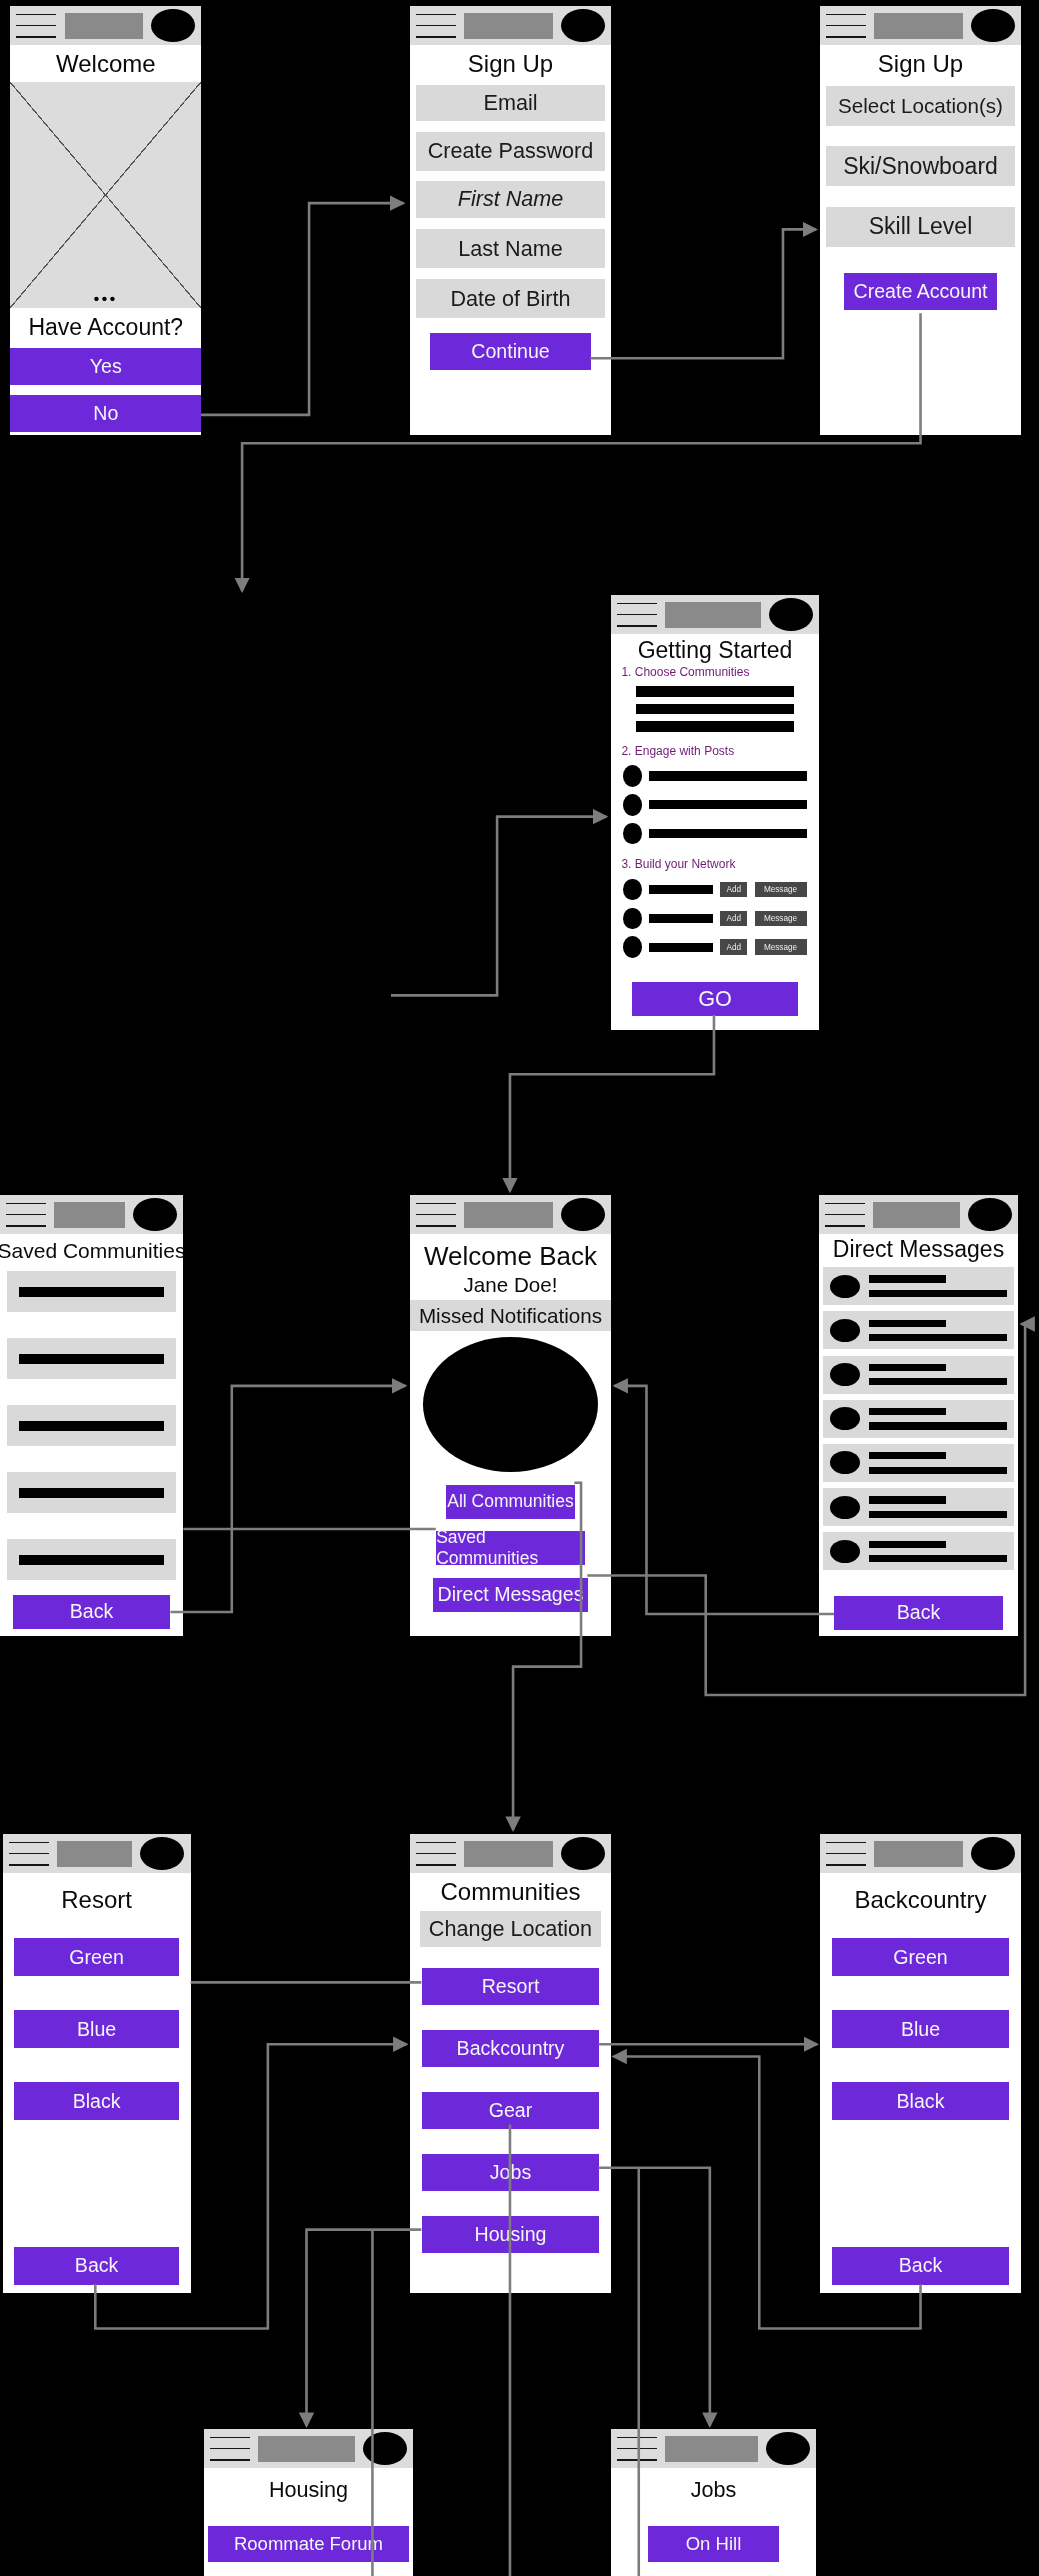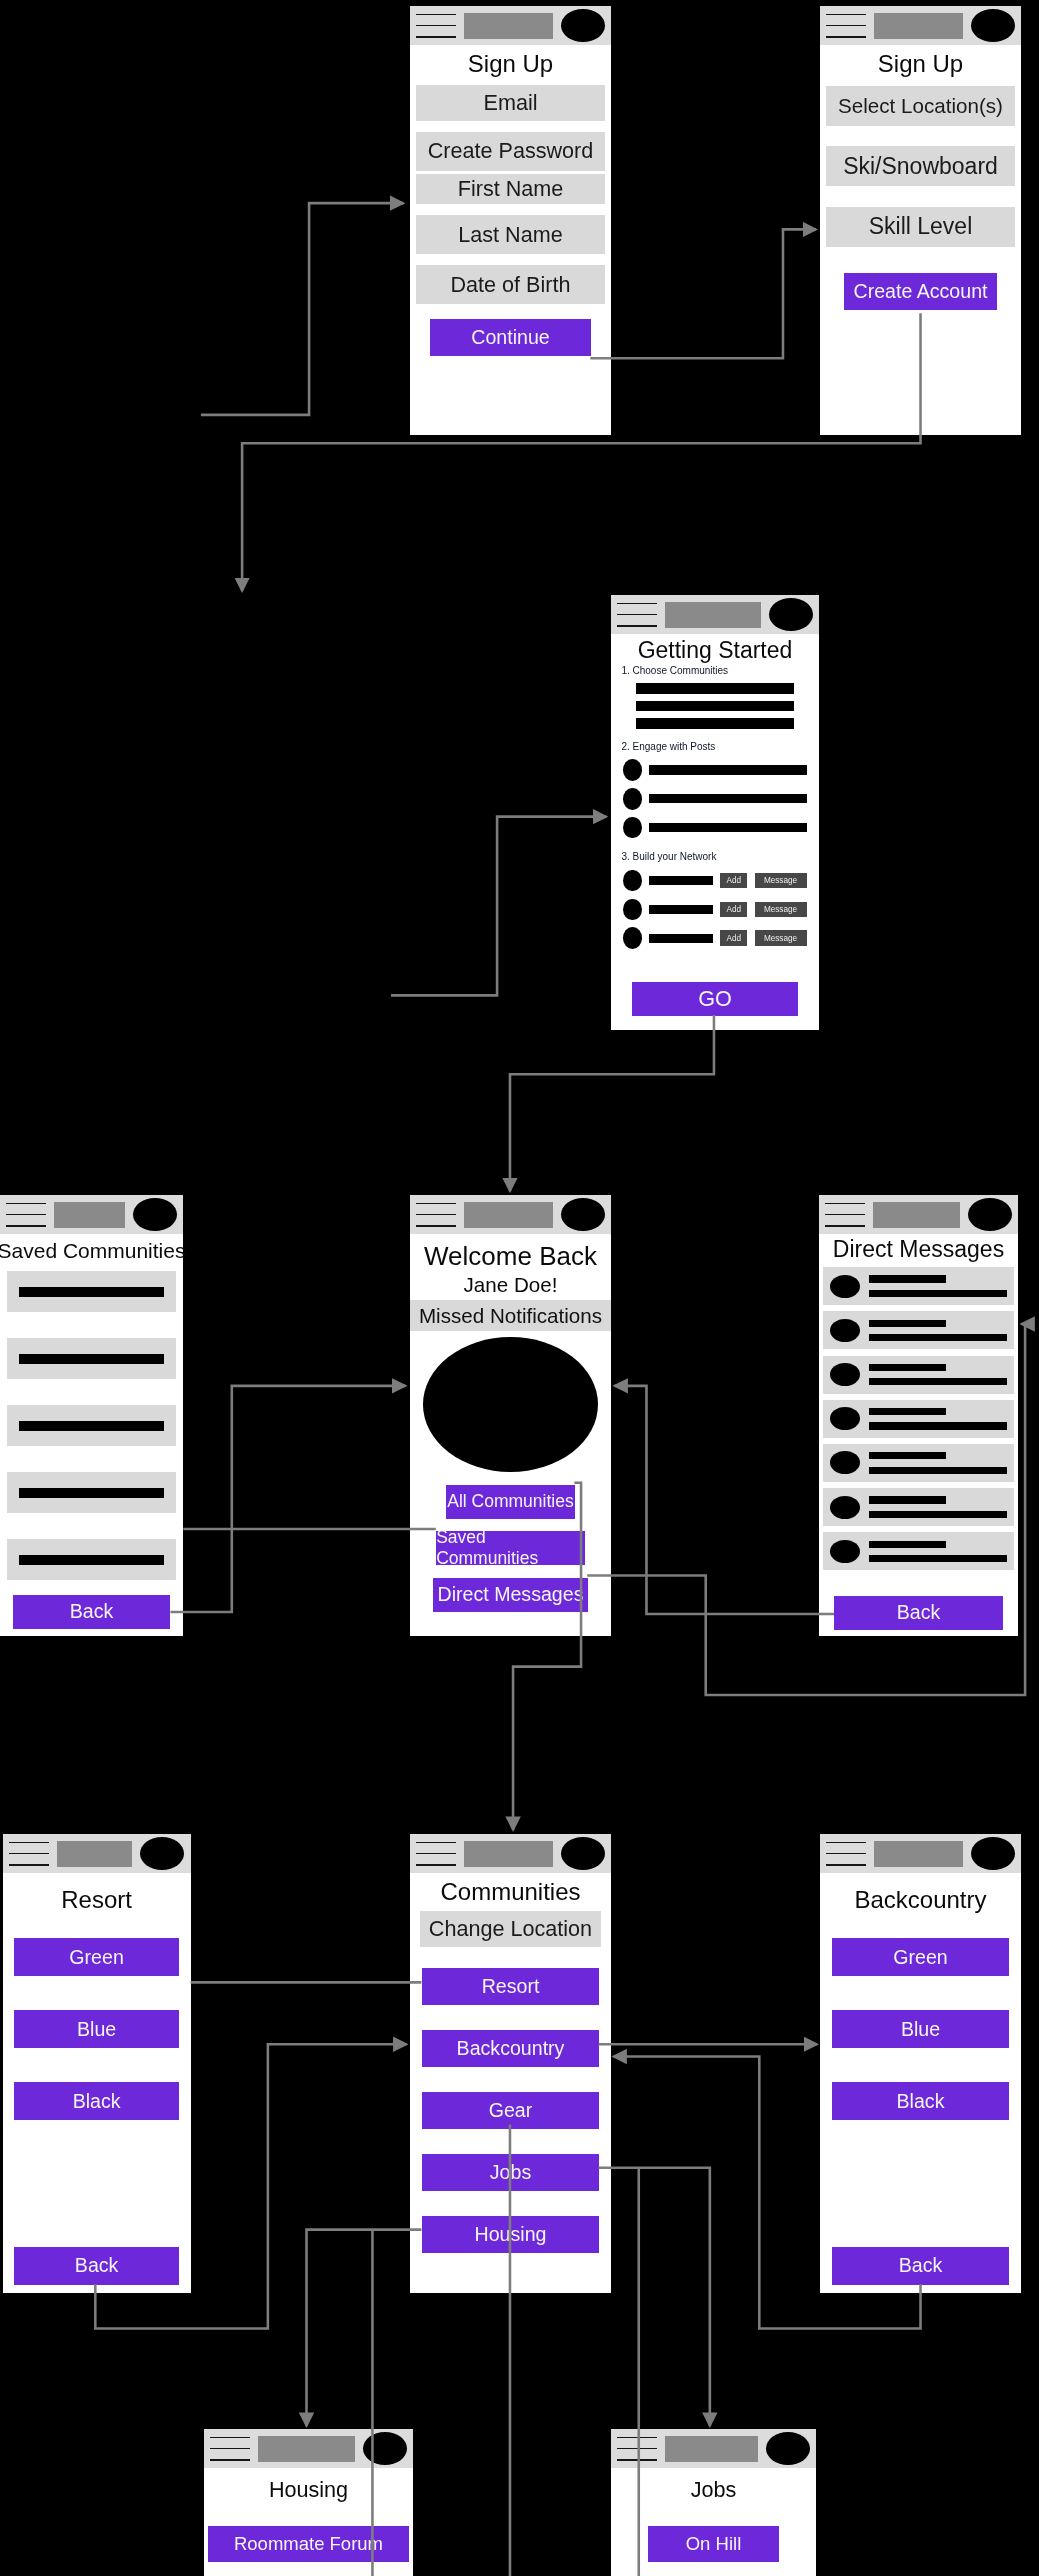--- a/index.html
+++ b/index.html
@@ -20,49 +20,69 @@
       linear-gradient(to top right, rgba(0,0,0,0) calc(50% - 0.6px), #555 calc(50% - 0.6px), #555 calc(50% + 0.6px), rgba(0,0,0,0) calc(50% + 0.6px)),
       linear-gradient(to bottom right, rgba(0,0,0,0) calc(50% - 0.6px), #555 calc(50% - 0.6px), #555 calc(50% + 0.6px), rgba(0,0,0,0) calc(50% + 0.6px));}
   .dots{position:absolute;bottom:2.1px;left:0;right:0;text-align:center;font-size:15.5px;letter-spacing:2.6px;color:#000;font-weight:bold;line-height:1;}
   .srow{background:#d9d9d9;width:92%;height:41px;display:flex;align-items:center;justify-content:center;}
   .srow span{display:block;width:86%;height:10.3px;background:#000;}
   .dmrow{background:#d9d9d9;width:96%;height:38px;display:flex;align-items:center;gap:9.3px;padding:0 7.2px;box-sizing:border-box;}
   .ddot{width:30px;height:23px;background:#000;border-radius:50%;flex:0 0 auto;}
   .dcol{flex:1;display:flex;flex-direction:column;gap:7.2px;}
   .dshort{width:77px;height:7.2px;background:#000;}
   .dlong{width:100%;height:7.2px;background:#000;}
-  .step{width:90%;font-size:10px;color:#0f172a;margin-top:12.4px;}
+  .step{width:90%;font-size:12px;color:#701a75;margin-top:12.4px;}
   .gsbar{width:76%;height:10.3px;background:#000;margin-top:7.2px;align-self:center;}
   .gsrow{width:88%;display:flex;align-items:center;gap:7.2px;margin-top:7.2px;}
   .gsdot{width:18.5px;height:21.6px;background:#000;border-radius:50%;flex:0 0 auto;}
   .gsbarf{flex:1;height:9.3px;background:#000;}
   .mini{background:#474747;color:#eee;font-size:8.2px;display:flex;align-items:center;justify-content:center;height:15.5px;flex:0 0 auto;}
   svg.wires{position:absolute;left:0;top:0;z-index:5;pointer-events:none;}
 </style>
 </head>
 <body>
 
 <div id="canvas">
 
+  <div class="phone" style="left:10.3px;top:6.2px;width:191px;height:429px;">
+    <div class="hd">
+      <span class="menu">
+          <i></i>
+          <i></i>
+          <i></i>
+        </span>
+      <span class="hbar"></span>
+      <span class="hdot"></span>
+    </div>
+    <div class="bd">
+      <div class="title">Welcome</div>
+      <div class="imgph" style="width:100%;height:226px;margin-top:4.1px;">
+        <span class="dots">•••</span>
+      </div>
+      <div class="title" style="font-size:23px;">Have Account?</div>
+      <div class="btn" style="width:100%;height:37px;margin-top:7.2px;">Yes</div>
+      <div class="btn" style="width:100%;height:37px;margin-top:10.3px;">No</div>
+    </div>
+  </div>
 
   <div class="phone" style="left:410px;top:6.2px;width:201px;height:429px;">
     <div class="hd">
       <span class="menu">
           <i></i>
           <i></i>
           <i></i>
         </span>
       <span class="hbar"></span>
       <span class="hdot"></span>
     </div>
     <div class="bd">
       <div class="title">Sign Up</div>
       <div class="inp" style="width:94%;height:36px;margin-top:6.2px;">Email</div>
       <div class="inp" style="width:94%;height:39px;margin-top:11.3px;">Create Password</div>
-      <div class="inp" style="width:94%;height:30px;margin-top:3px;">First Name</div>
+      <div class="inp" style="width:94%;height:37px;margin-top:10px;font-style:italic;">First Name</div>
       <div class="inp" style="width:94%;height:39px;margin-top:11.3px;">Last Name</div>
       <div class="inp" style="width:94%;height:39px;margin-top:11.3px;">Date of Birth</div>
       <div class="btn" style="width:80%;height:37px;margin-top:14.4px;">Continue</div>
     </div>
   </div>
 
   <div class="phone" style="left:820px;top:6.2px;width:201px;height:429px;">
     <div class="hd">
       <span class="menu">
           <i></i>

